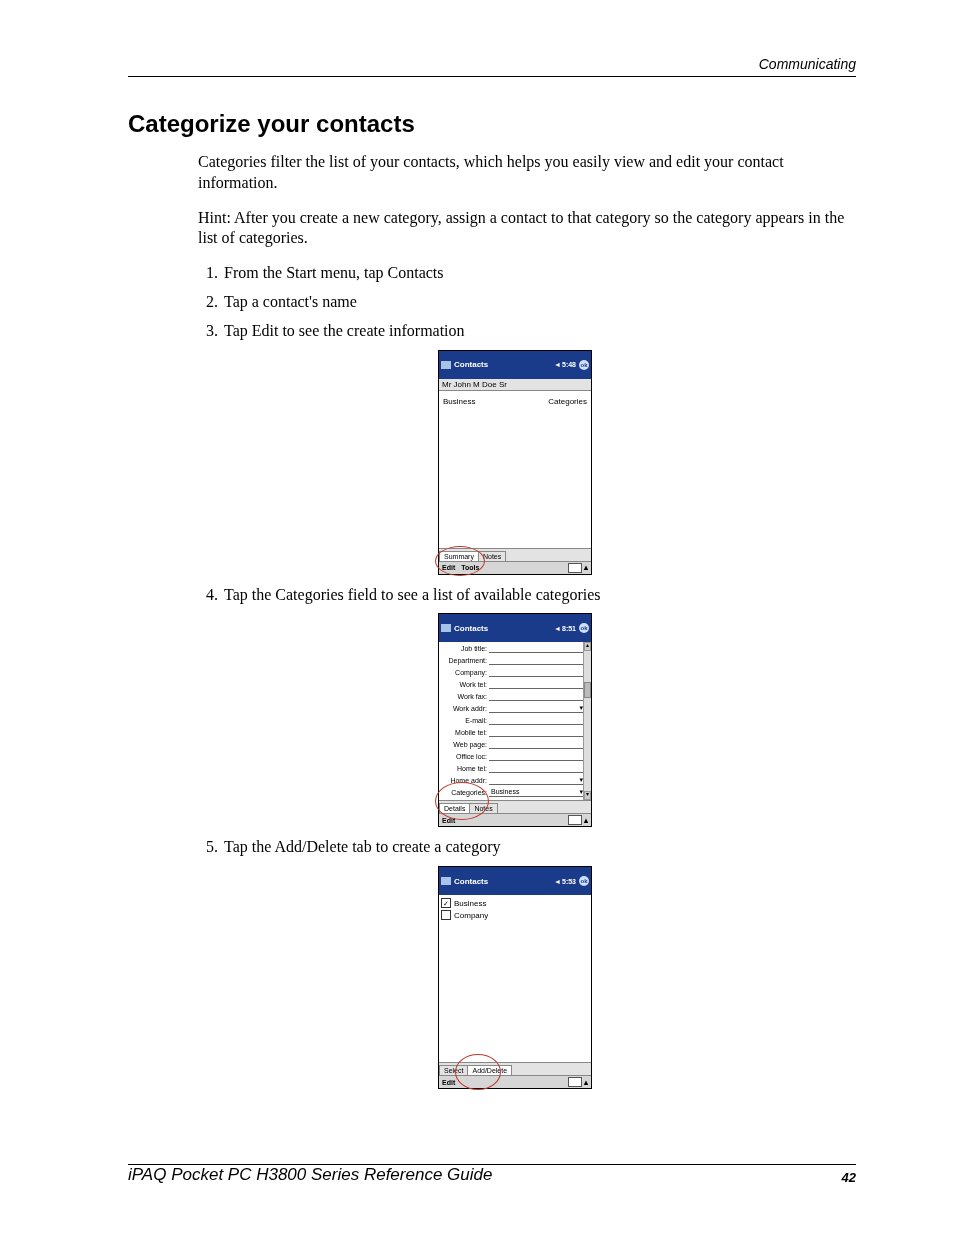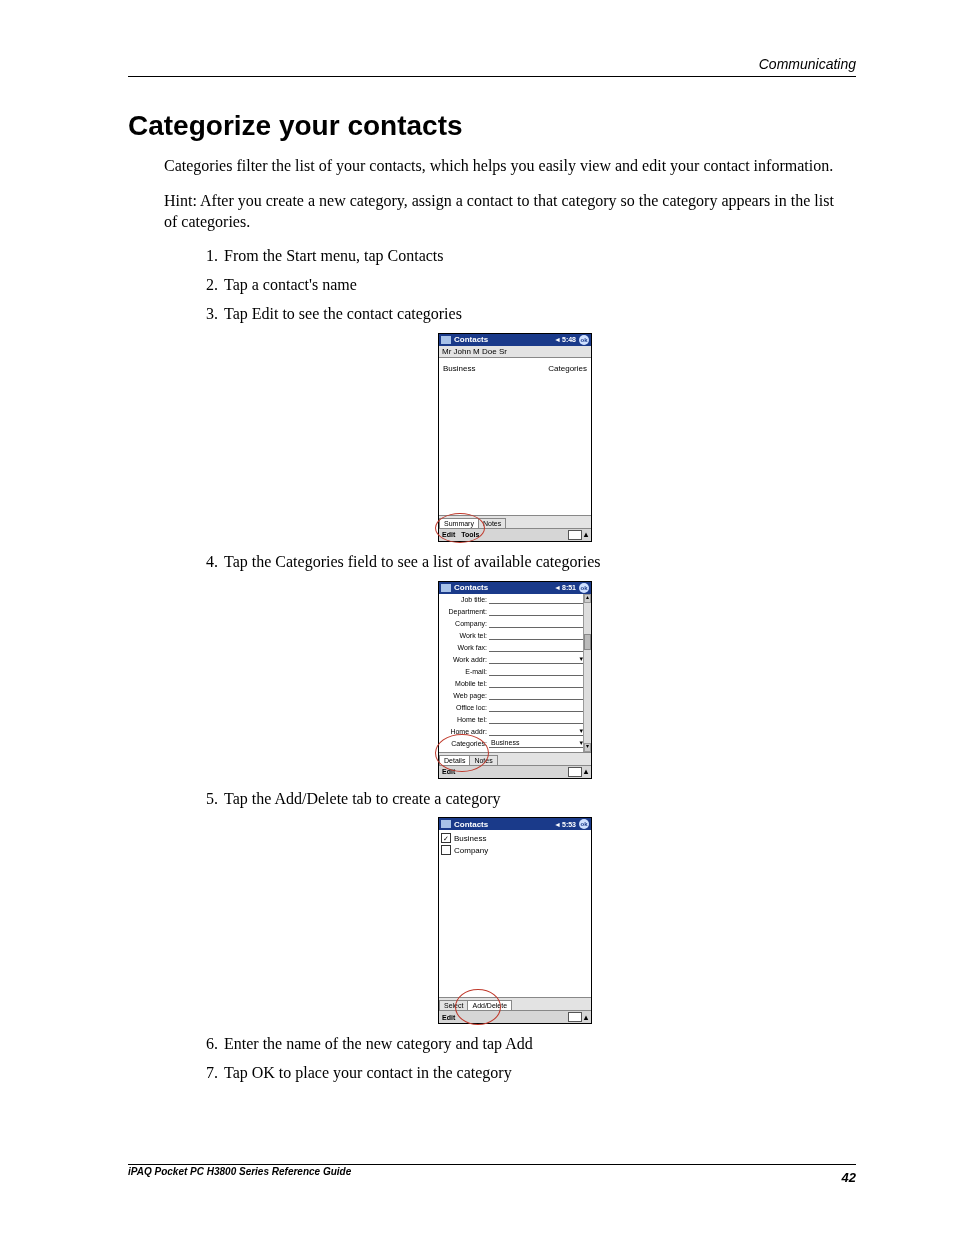--- a/index.html
+++ b/index.html
@@ -36,44 +36,44 @@
     right: 98px;
   }
   hr.bottom-rule {
     position: absolute;
     bottom: 56px;
     left: 128px;
     right: 98px;
   }
   .footer-left {
     position: absolute;
-    bottom: 44px;
+    bottom: 36px;
     left: 128px;
     font-family: Arial, Helvetica, sans-serif;
     font-style: italic;
-    font-weight: bold;
-    font-size: 10px;
+    font-weight: normal;
+    font-size: 17px;
   }
   .footer-right {
     position: absolute;
     bottom: 36px;
     right: 98px;
     font-family: Arial, Helvetica, sans-serif;
     font-style: italic;
     font-weight: bold;
     font-size: 13px;
   }
   h1.section-title {
     margin: 54px 0 14px 0;
     font-family: Arial, Helvetica, sans-serif;
     font-weight: bold;
-    font-size: 28px;
+    font-size: 24px;
   }
   .body-block {
-    margin-left: 36px;
+    margin-left: 70px;
     margin-right: 10px;
   }
   .body-block p {
     margin: 0 0 14px 0;
     font-size: 16px;
     line-height: 1.3;
   }
   ol.steps {
     margin: 0 0 0 70px;
     padding-left: 24px;
@@ -101,21 +101,21 @@
     color: #000;
     background: #fff;
     position: relative;
   }
   .ppc .titlebar {
     background: #1a3a8a;
     color: #fff;
     display: flex;
     align-items: center;
     height: 12px;
-    padding: 0 2px;
+    padding: 8px 2px;
     font-weight: bold;
     font-size: 8px;
   }
   .ppc .titlebar .flag {
     width: 10px; height: 8px;
     background: #a8c2e8;
     margin-right: 3px;
     display: inline-block;
   }
   .ppc .titlebar .spacer { flex: 1; }
@@ -279,21 +279,21 @@
   <h1 class="section-title">Categorize your contacts</h1>
 
   <div class="body-block">
     <p>Categories filter the list of your contacts, which helps you easily view and edit your contact information.</p>
     <p>Hint: After you create a new category, assign a contact to that category so the category appears in the list of categories.</p>
   </div>
 
   <ol class="steps">
     <li>From the Start menu, tap Contacts</li>
     <li>Tap a contact's name</li>
-    <li>Tap Edit to see the contact categories</li>
+    <li>Tap Edit to see the create information</li>
   </ol>
 
   <div class="screenshot-wrap">
     <div class="ppc" style="position:relative;">
       <div class="titlebar">
         <span class="flag"></span>
         <span>Contacts</span>
         <span class="spacer"></span>
         <span class="speaker"></span>
         <span class="time">5:48</span>
@@ -445,21 +445,17 @@
       <div class="menubar">
         <span>Edit</span>
         <span class="spacer"></span>
         <span class="kbd"></span>
         <span class="up"></span>
       </div>
       <div class="circle-annot" style="left:16px; bottom:-2px; width:44px; height:34px;"></div>
     </div>
   </div>
 
-  <ol class="steps" start="6">
-    <li>Enter the name of the new category and tap Add</li>
-    <li>Tap OK to place your contact in the category</li>
-  </ol>
 
   <hr class="rule bottom-rule">
   <div class="footer-left">iPAQ Pocket PC H3800 Series Reference Guide</div>
   <div class="footer-right">42</div>
 </div>
 
 </body></html>

